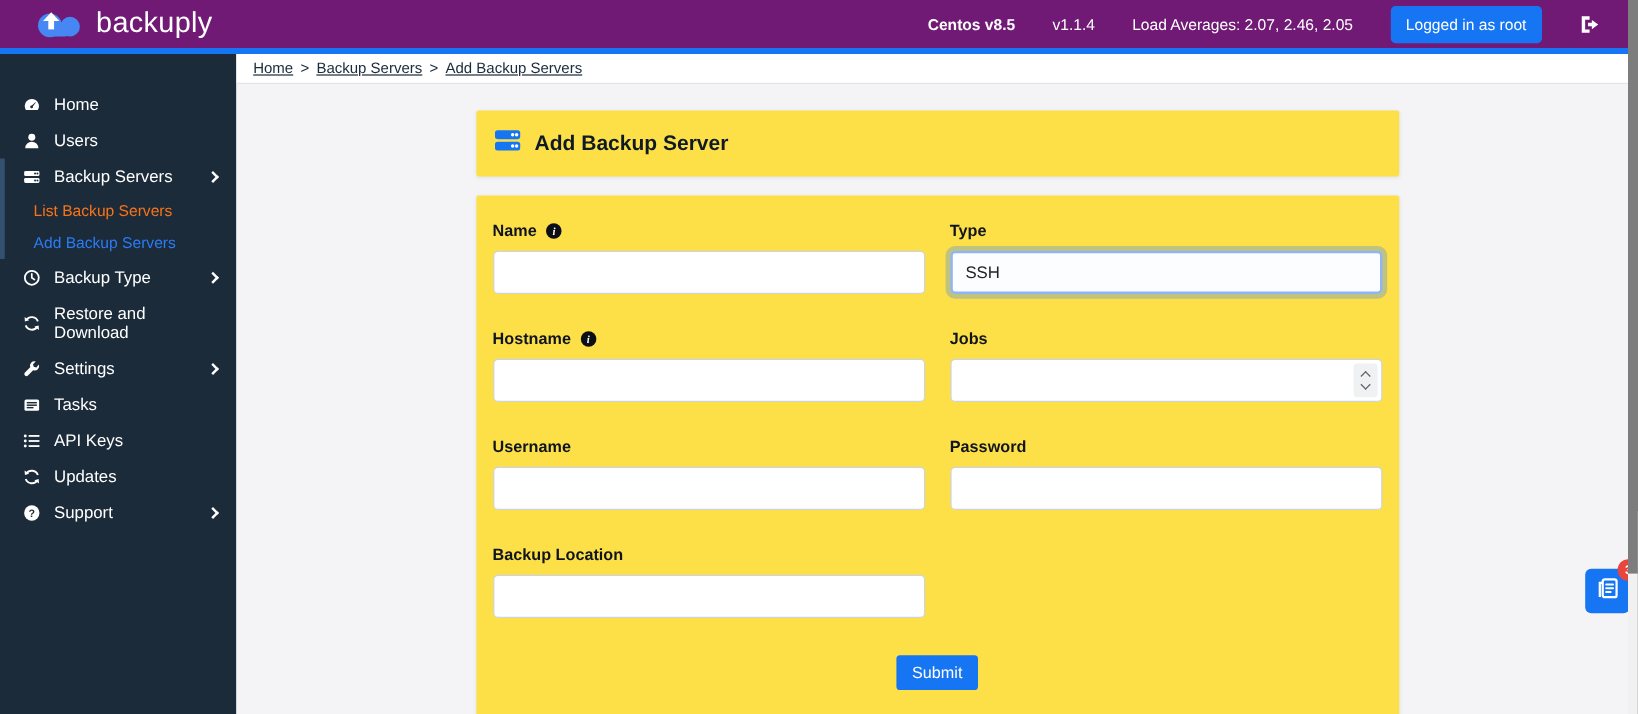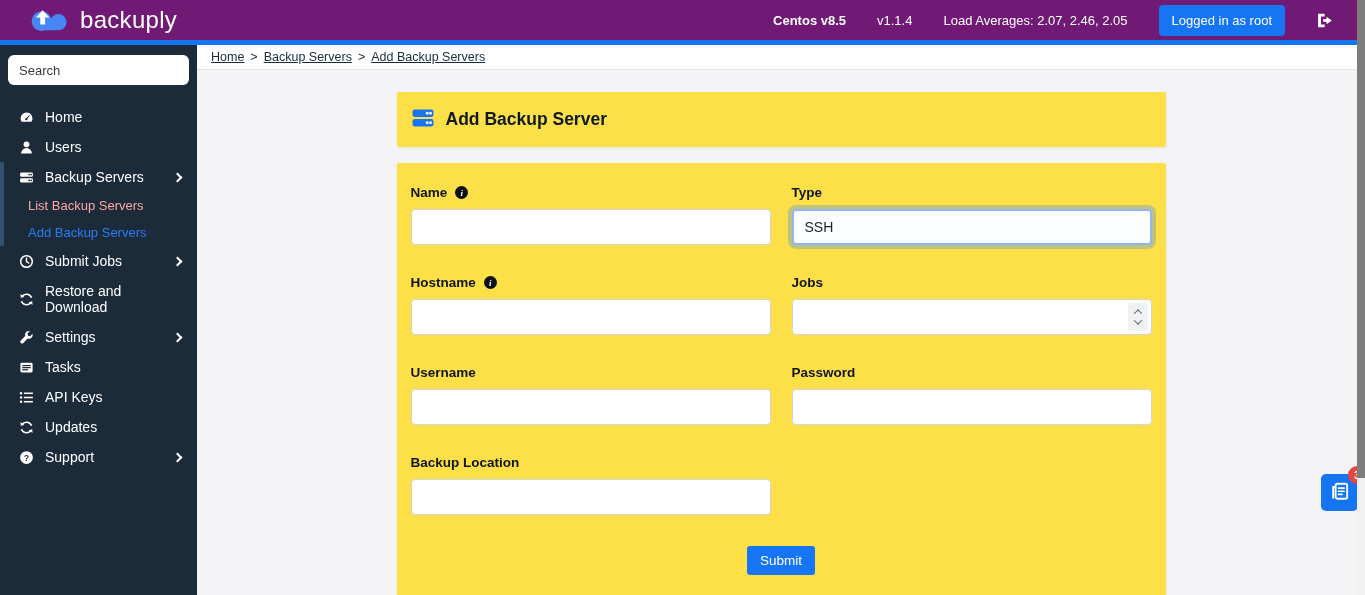--- a/index.html
+++ b/index.html
@@ -20,21 +20,21 @@
 
   
   .sidebar { width:197px; background:#1c2b3a; flex-shrink:0; padding-top:10px; }
   .search { display:block; width:181px; height:30px; margin:0 auto; border:none; border-radius:6px; padding:0 11px; font-size:13px; color:#222; background:#fff; }
   .search::placeholder { color:#3a3a3a; }
   nav { margin-top:17px; }
   .nav-item { display:flex; align-items:center; gap:11px; padding:7px 16px 7px 18px; color:#fff; font-size:14px; cursor:pointer; }
   .nav-item .icon { width:16px; height:16px; display:flex; align-items:center; justify-content:center; flex-shrink:0; }
   .chev { margin-left:auto; width:7px; height:7px; border-top:2px solid #fff; border-right:2px solid #fff; transform:rotate(45deg); }
   .nav-group-active { box-shadow:inset 4px 0 0 #33516e; }
-  .nav-sub { display:block; padding:6px 18px 6px 28px; font-size:13px; color:#fca5a5; cursor:pointer; }
+  .nav-sub { display:block; padding:6px 18px 6px 28px; font-size:13px; color:#f97316; cursor:pointer; }
   .nav-sub.active { color:#2b7bf3; }
 
   
   .content { flex:1; background:#f4f4f6; overflow:hidden; }
   .breadcrumb { background:#fff; border-bottom:1px solid #e4e4e7; height:25px; display:flex; align-items:center; gap:6px; padding:0 14px; font-size:12.5px; color:#1c2b3a; }
   .breadcrumb a { color:#1c2b3a; text-decoration:underline; font-weight:500; cursor:pointer; }
   .crumb-sep { color:#1c2b3a; }
 
   .page { padding-top:22px; display:flex; flex-direction:column; align-items:center; }
   .card { width:769px; background:#fde047; border-radius:2px; box-shadow:0 1px 3px rgba(20,20,40,.08); }
@@ -94,21 +94,20 @@
         <path d="M10 4.4L15 8l-5 3.6V9.4H6.9V6.6H10z" fill="#fff"></path>
       </svg>
     </span>
   </div>
 </header>
 <div class="accent-line"></div>
 
 <div class="layout">
 
   <aside class="sidebar">
-    <input class="search" type="text" placeholder="Search" style="">
     <nav>
 
       <div class="nav-item">
         <span class="icon">
           <svg viewBox="0 0 16 16" width="15" height="15">
               <path d="M8 2.6a6.3 6.3 0 0 0-6.3 6.3c0 1.3.4 2.5 1.05 3.5h10.5A6.3 6.3 0 0 0 8 2.6zm3.6 3.2l-2.6 3.4a1.25 1.25 0 1 1-1-.75l3.2-3 .4.35z" fill="#fff"></path>
             </svg>
         </span>
         <span>Home</span>
       </div>
@@ -142,21 +141,21 @@
         <a class="nav-sub active">Add Backup Servers</a>
       </div>
 
       <div class="nav-item">
         <span class="icon">
           <svg viewBox="0 0 16 16" width="15" height="15">
               <circle cx="8" cy="8" r="6.2" fill="none" stroke="#fff" stroke-width="1.6"></circle>
               <path d="M8 4.5V8l2.4 1.6" fill="none" stroke="#fff" stroke-width="1.5" stroke-linecap="round"></path>
             </svg>
         </span>
-        <span>Submit Jobs</span>
+        <span>Backup Type</span>
         <span class="chev"></span>
       </div>
 
       <div class="nav-item">
         <span class="icon">
           <svg viewBox="0 0 16 16" width="15" height="15">
               <path d="M13.4 6.2A5.8 5.8 0 0 0 3.2 4.9" fill="none" stroke="#fff" stroke-width="1.7"></path>
               <path d="M1.6 2.2l.3 4 3.8-1z" fill="#fff"></path>
               <path d="M2.6 9.8a5.8 5.8 0 0 0 10.2 1.3" fill="none" stroke="#fff" stroke-width="1.7"></path>
               <path d="M14.4 13.8l-.3-4-3.8 1z" fill="#fff"></path>

